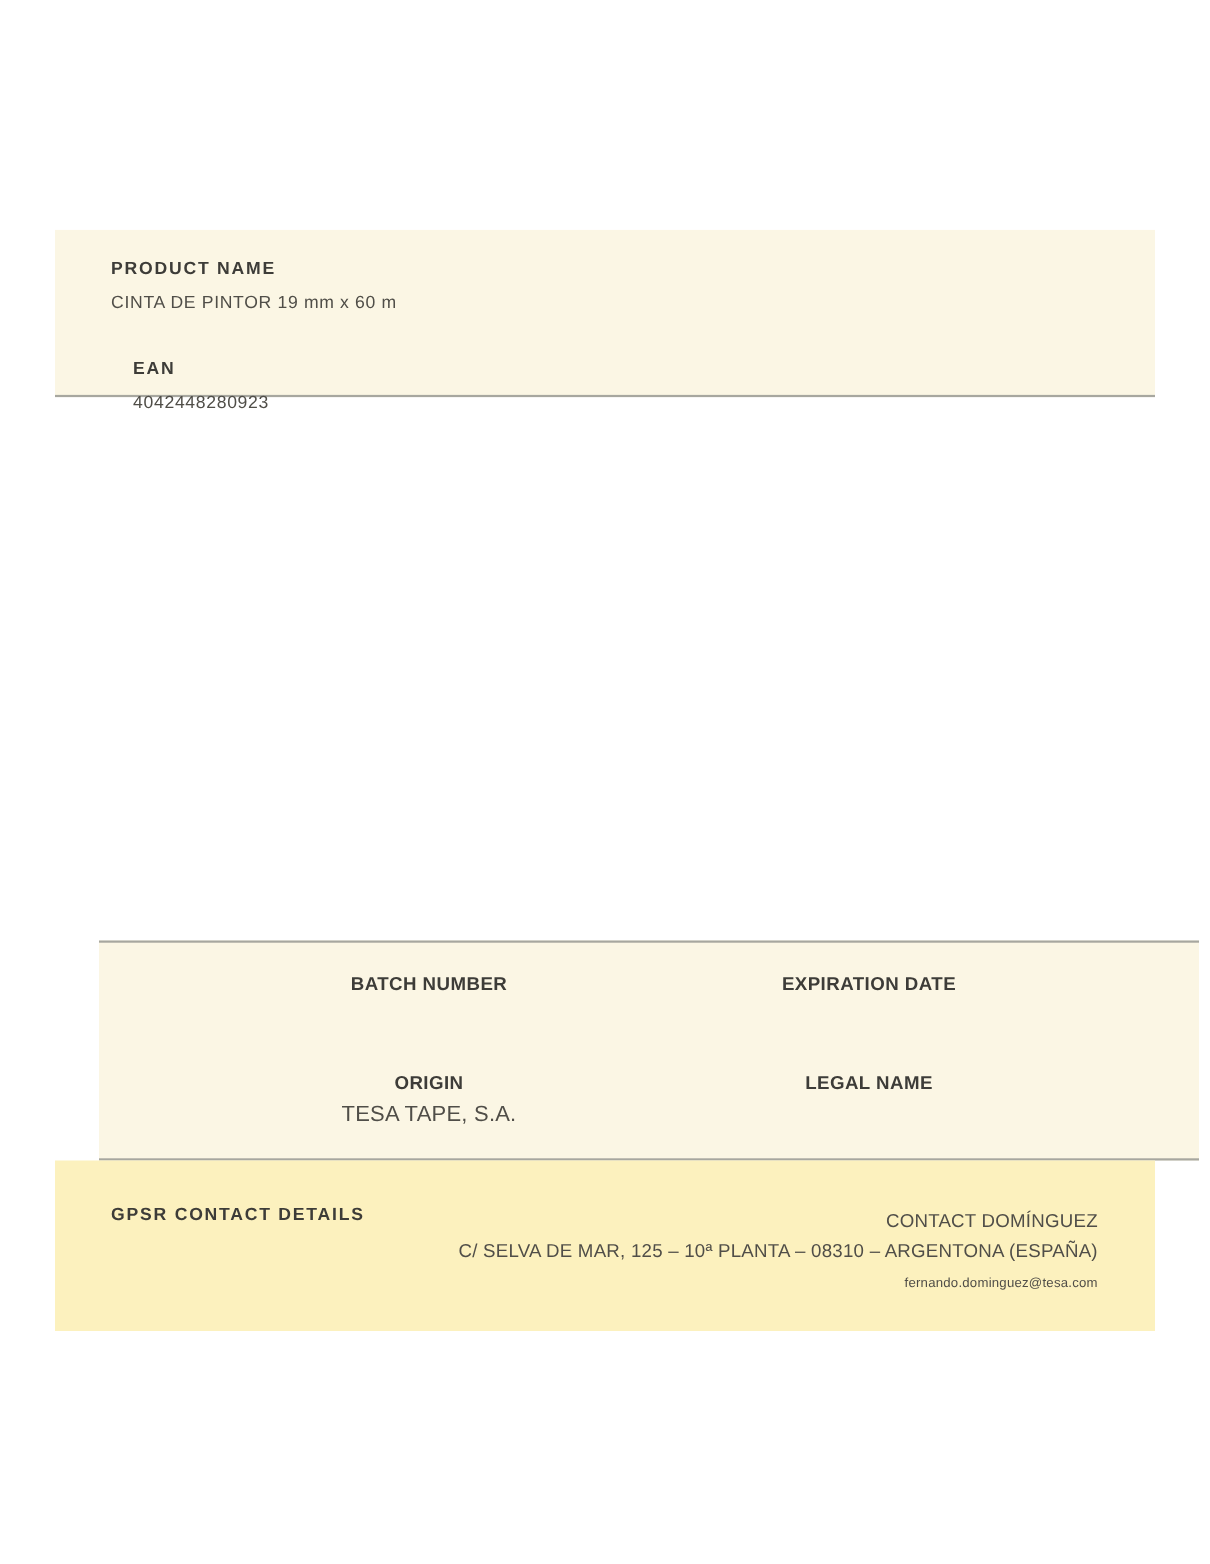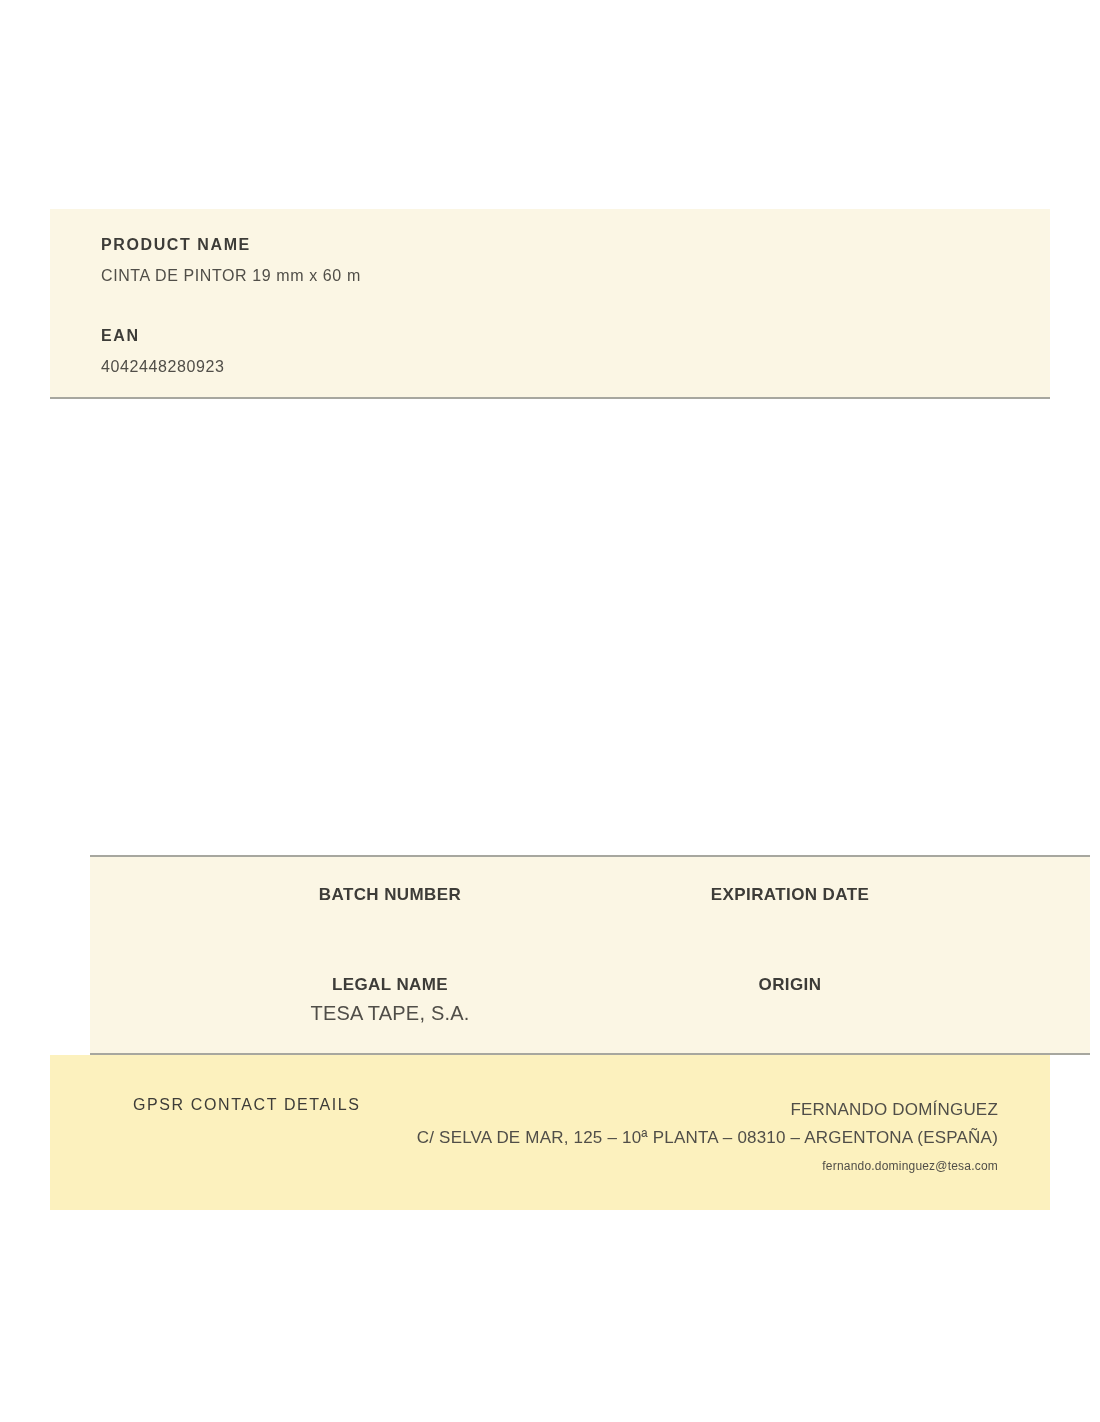--- a/index.html
+++ b/index.html
@@ -18,40 +18,40 @@
   .panel {
     position: absolute;
     left: 50px;
     width: 1000px;
     box-sizing: border-box;
   }
 
   
   .panel-product {
     top: 209px;
-    height: 190px;
+    height: 152px;
     background: var(--cream, #fbf6e4);
     border-bottom: 2px solid var(--border, #a7a79f);
     padding: 27px 79px 0 51px;
   }
   .flabel {
     font-size: 16px;
     font-weight: bold;
     letter-spacing: 1.6px;
     line-height: 18px;
     color: var(--label, #3d3c38);
   }
   .fvalue {
     margin-top: 13px;
     font-size: 16px;
     letter-spacing: 0.6px;
     line-height: 18px;
     color: var(--value, #504e48);
   }
-  .field-gap { margin-top: 42px; }
+  .field-gap { margin-top: 42px; margin-left: 20px; }
 
   
   .panel-batch {
     top: 855px;
     height: 200px;
     background: var(--cream, #fbf6e4);
     border-top: 2px solid var(--border, #a7a79f);
     border-bottom: 2px solid var(--border, #a7a79f);
     padding: 29px 100px 0 100px;
     margin-left: 40px;
@@ -83,26 +83,25 @@
     top: 1055px;
     height: 155px;
     background: var(--yellow, #fcf1be);
     padding: 41px 52px 0 51px;
     display: flex;
     justify-content: space-between;
     align-items: flex-start;
   }
   .gpsr-label {
     font-size: 16px;
-    font-weight: normal;
+    font-weight: bold;
     letter-spacing: 1.6px;
     line-height: 18px;
     color: var(--label, #3d3c38);
     white-space: nowrap;
-    margin-left: 32px;
   }
   .gpsr-contact {
     text-align: right;
     flex: 1 1 auto;
   }
   .gline {
     font-size: 17px;
     letter-spacing: 0.2px;
     line-height: 28px;
     color: var(--value, #504e48);
@@ -131,30 +130,30 @@
   <section class="panel panel-batch">
     <div class="brow">
       <div class="blabel">BATCH NUMBER</div>
       <div class="blabel">EXPIRATION DATE</div>
     </div>
     <div class="brow bvalues">
       <div class="bvalue"></div>
       <div class="bvalue"></div>
     </div>
     <div class="brow brow2">
+      <div class="blabel">ORIGIN</div>
       <div class="blabel">LEGAL NAME</div>
-      <div class="blabel">ORIGIN</div>
     </div>
     <div class="brow bvalues">
       <div class="bvalue">TESA TAPE, S.A.</div>
     </div>
   </section>
 
   <section class="panel panel-gpsr">
     <div class="gpsr-label">GPSR CONTACT DETAILS</div>
     <div class="gpsr-contact">
-      <div class="gline">FERNANDO DOMÍNGUEZ</div>
+      <div class="gline">CONTACT DOMÍNGUEZ</div>
       <div class="gline">C/ SELVA DE MAR, 125 – 10ª PLANTA – 08310 – ARGENTONA (ESPAÑA)</div>
       <div class="gline gemail">fernando.dominguez@tesa.com</div>
     </div>
   </section>
 
 </div>
 
 </body></html>

